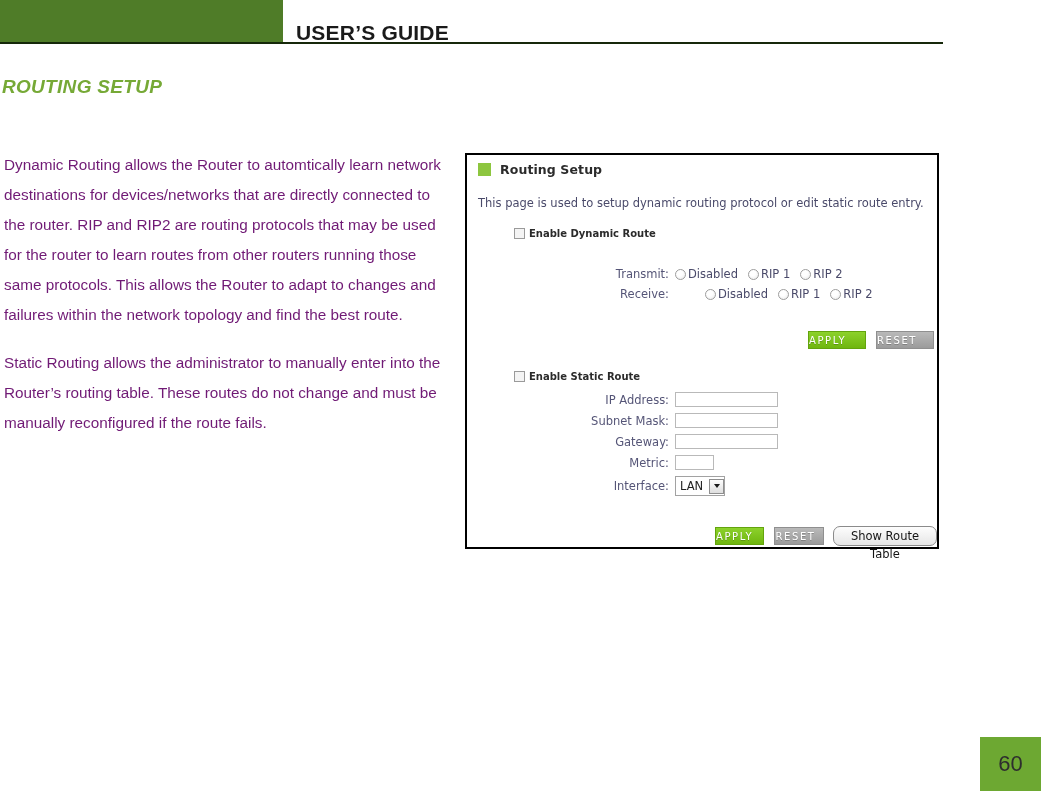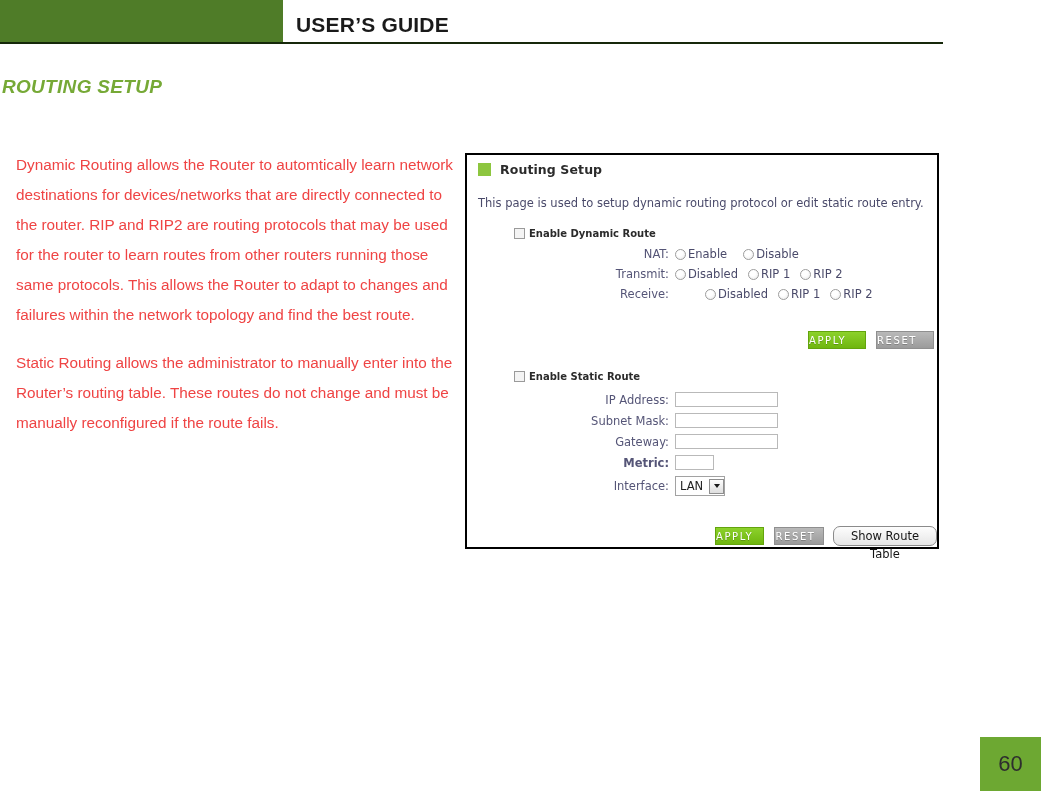--- a/index.html
+++ b/index.html
@@ -36,21 +36,21 @@
     height: 42px;
     line-height: 42px;
     text-align: right;
     color: #ffffff;
     font-size: 21px;
     font-weight: bold;
     letter-spacing: 0.2px;
   }
   .header-guide {
     position: absolute;
-    left: 296px; top: 4px;
+    left: 296px; top: 12px;
     height: 42px;
     line-height: 42px;
     color: #1a1a1a;
     font-size: 21px;
     font-weight: bold;
     letter-spacing: 0.2px;
   }
   .header-rule {
     position: absolute;
     left: 0; top: 42px;
@@ -66,24 +66,24 @@
     font-size: 19px;
     font-weight: bold;
     font-style: italic;
     color: #76A936;
     letter-spacing: 0.3px;
   }
 
   
   .body-copy {
     position: absolute;
-    left: 16px; top: 150px;
+    left: 4px; top: 150px;
     width: 444px;
     font-size: 15.3px;
-    color: #ef4444;
+    color: #701a75;
     line-height: 30px;
   }
   .body-copy p {
     margin: 0 0 18px 0;
   }
 
   
   .panel {
     position: absolute;
     left: 465px; top: 153px;
@@ -305,33 +305,20 @@
       <span class="panel-title-text">Routing Setup</span>
     </div>
 
     <div class="panel-desc">This page is used to setup dynamic routing protocol or edit static route entry.</div>
 
     <div class="chk-row" style="left:47px; top:73px;">
       <span class="chk-box"></span>
       <span class="chk-label">Enable Dynamic Route</span>
     </div>
 
-    <div class="field-row" style="left:48px; top:92px;">
-      <span class="field-label">NAT:</span>
-      <span class="radio-group">
-        <span class="radio-item" style="margin-right:16px;">
-          <span class="radio-dot"></span>
-          <span>Enable</span>
-        </span>
-        <span class="radio-item">
-          <span class="radio-dot"></span>
-          <span>Disable</span>
-        </span>
-      </span>
-    </div>
 
     <div class="field-row" style="left:48px; top:112px;">
       <span class="field-label">Transmit:</span>
       <span class="radio-group">
         <span class="radio-item" style="margin-right:10px;">
           <span class="radio-dot"></span>
           <span>Disabled</span>
         </span>
         <span class="radio-item" style="margin-right:10px;">
           <span class="radio-dot"></span>
@@ -380,21 +367,21 @@
     <div class="field-row" style="left:48px; top:237px;">
       <span class="field-label">IP Address:</span>
       <span class="txt-input wide"></span>
     </div>
 
     <div class="field-row" style="left:48px; top:279px;">
       <span class="field-label">Gateway:</span>
       <span class="txt-input wide"></span>
     </div>
 
-    <div class="field-row" style="left:48px; top:300px;font-weight:bold;">
+    <div class="field-row" style="left:48px; top:300px;">
       <span class="field-label">Metric:</span>
       <span class="txt-input narrow"></span>
     </div>
 
     <div class="field-row" style="left:48px; top:321px;">
       <span class="field-label">Interface:</span>
       <span class="select-box">
         <span class="select-value">LAN</span>
         <span class="select-arrow">
             <i></i>

